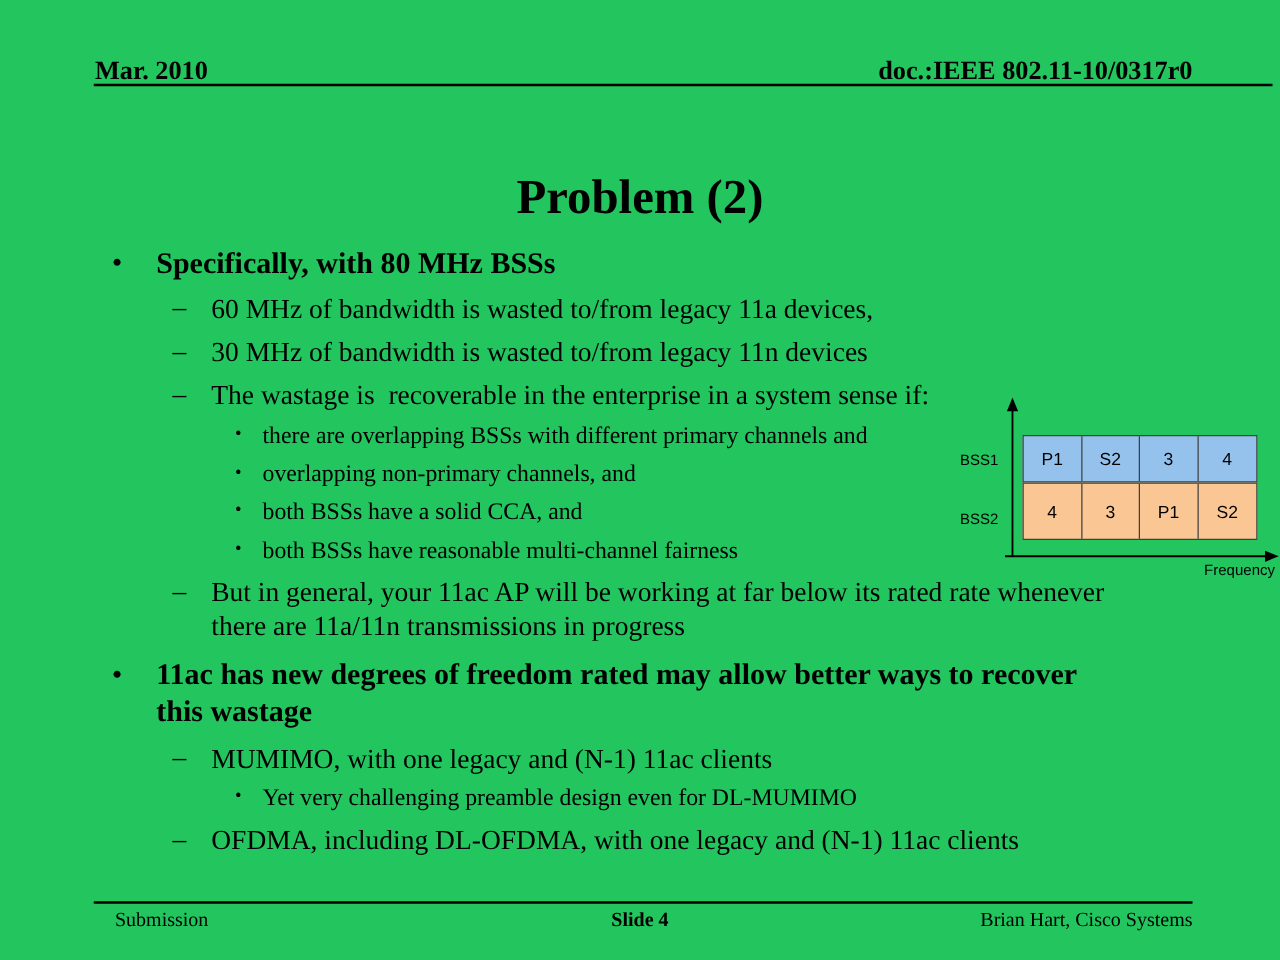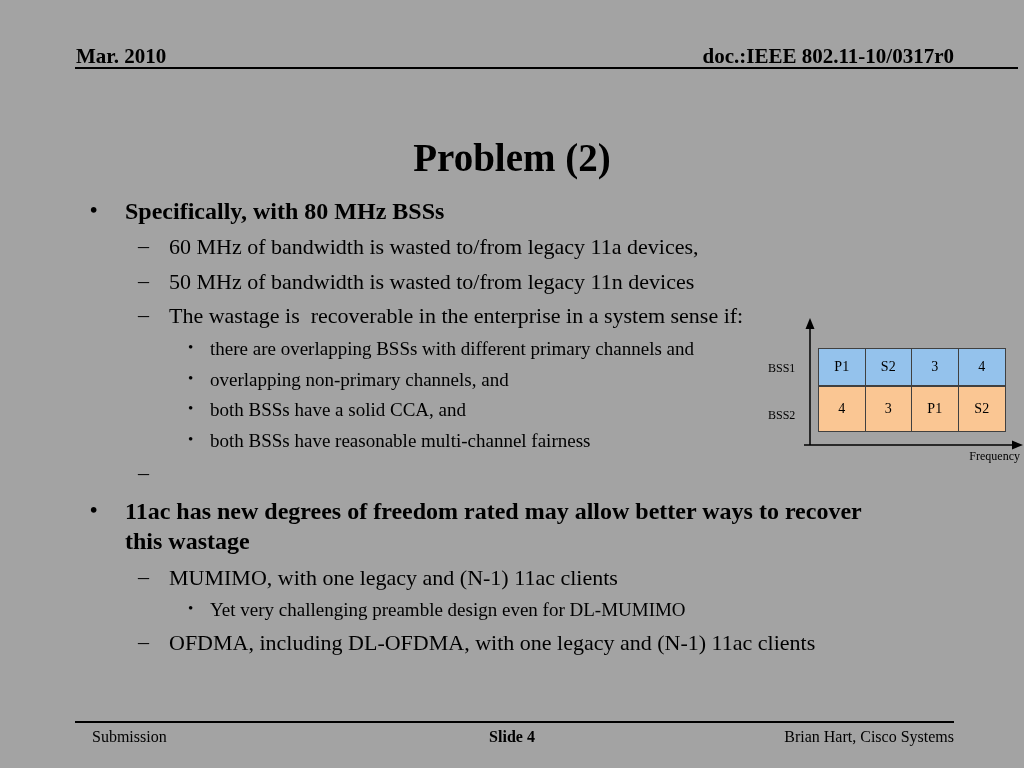--- a/index.html
+++ b/index.html
@@ -3,21 +3,21 @@
 <meta charset="utf-8">
 <style>
   * { margin:0; padding:0; box-sizing:border-box; }
   html,body { width:1024px; height:768px; }
   body {
     font-family: "Liberation Serif", serif;
     background:#ffffff;
     color:#000000;
     overflow:hidden;
   }
-  .slide { position:relative; width:1024px; height:768px; background:#a3a3a3; }
+  .slide { position:relative; width:1024px; height:768px; background:#22c55e; }
 
   
   .hdr-date {
     position:absolute; left:76px; top:44px;
     font-size:21px; font-weight:bold;
   }
   .hdr-doc {
     position:absolute; right:70px; top:44px;
     font-size:21px; font-weight:bold;
   }
@@ -45,21 +45,21 @@
   .l2 { font-size:22px; font-weight:normal; margin:7px 0; padding-left:60px; }
   .l2 .marker { width:31px; }
   .l2 .text { max-width:745px; line-height:1.25; }
 
   .l3 { font-size:19px; font-weight:normal; margin:7px 0; padding-left:110px; }
   .l3 .marker { width:22px; font-size:15px; padding-top:2px; }
   .l3 .text { max-width:600px; line-height:1.25; }
 
   
   .diagram { position:absolute; left:762px; top:315px; width:262px; height:166px;
-             font-family:Liberation Serif, serif; }
+             font-family:Liberation Sans, sans-serif; }
   .diagram svg { position:absolute; left:0; top:0; }
   .bss-label { position:absolute; left:6px; font-size:12px; color:#000; }
   .bss1-label { top:46px; }
   .bss2-label { top:93px; }
   .freq-label { position:absolute; right:4px; top:134px; font-size:12px; }
   .band-row {
     position:absolute; left:56px; width:188px;
     display:grid; grid-template-columns:repeat(4,1fr);
     border:1px solid #404040;
   }
@@ -93,21 +93,21 @@
     <div class="bullet l1">
       <span class="marker">•</span>
       <span class="text">Specifically, with 80 MHz BSSs</span>
     </div>
     <div class="bullet l2">
       <span class="marker">–</span>
       <span class="text">60 MHz of bandwidth is wasted to/from legacy 11a devices,</span>
     </div>
     <div class="bullet l2">
       <span class="marker">–</span>
-      <span class="text">50 MHz of bandwidth is wasted to/from legacy 11n devices</span>
+      <span class="text">30 MHz of bandwidth is wasted to/from legacy 11n devices</span>
     </div>
     <div class="bullet l2">
       <span class="marker">–</span>
       <span class="text">The wastage is  recoverable in the enterprise in a system sense if:</span>
     </div>
     <div class="bullet l3">
       <span class="marker">•</span>
       <span class="text">there are overlapping BSSs with different primary channels and</span>
     </div>
     <div class="bullet l3">
@@ -117,20 +117,21 @@
     <div class="bullet l3">
       <span class="marker">•</span>
       <span class="text">both BSSs have a solid CCA, and</span>
     </div>
     <div class="bullet l3">
       <span class="marker">•</span>
       <span class="text">both BSSs have reasonable multi-channel fairness</span>
     </div>
     <div class="bullet l2">
       <span class="marker">–</span>
+      <span class="text">But in general, your 11ac AP will be working at far below its rated rate whenever there are 11a/11n transmissions in progress</span>
     </div>
     <div class="bullet l1">
       <span class="marker">•</span>
       <span class="text">11ac has new degrees of freedom rated may allow better ways to recover this wastage</span>
     </div>
     <div class="bullet l2">
       <span class="marker">–</span>
       <span class="text">MUMIMO, with one legacy and (N-1) 11ac clients</span>
     </div>
     <div class="bullet l3">

